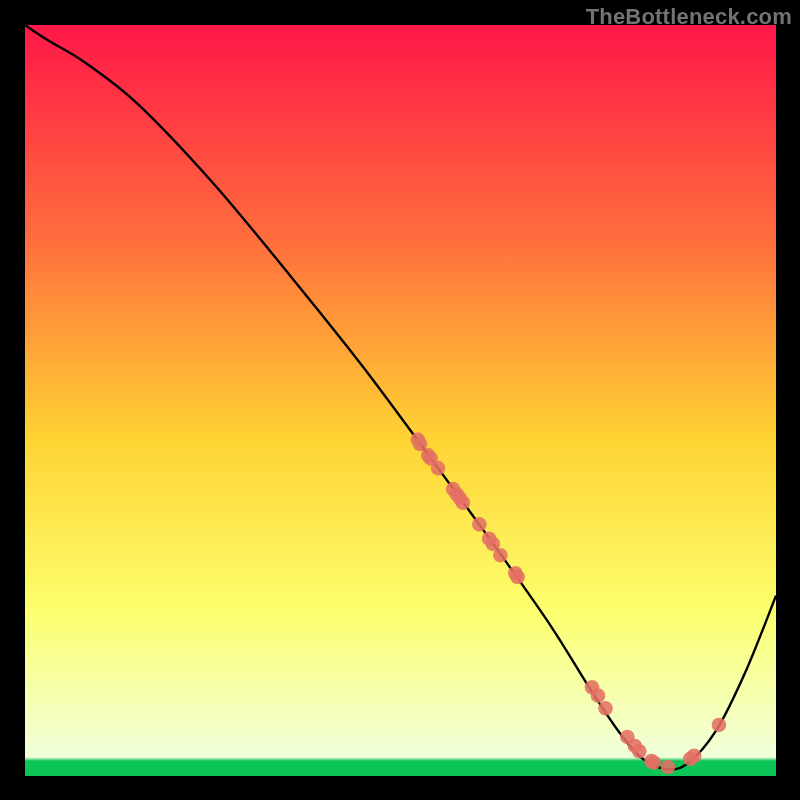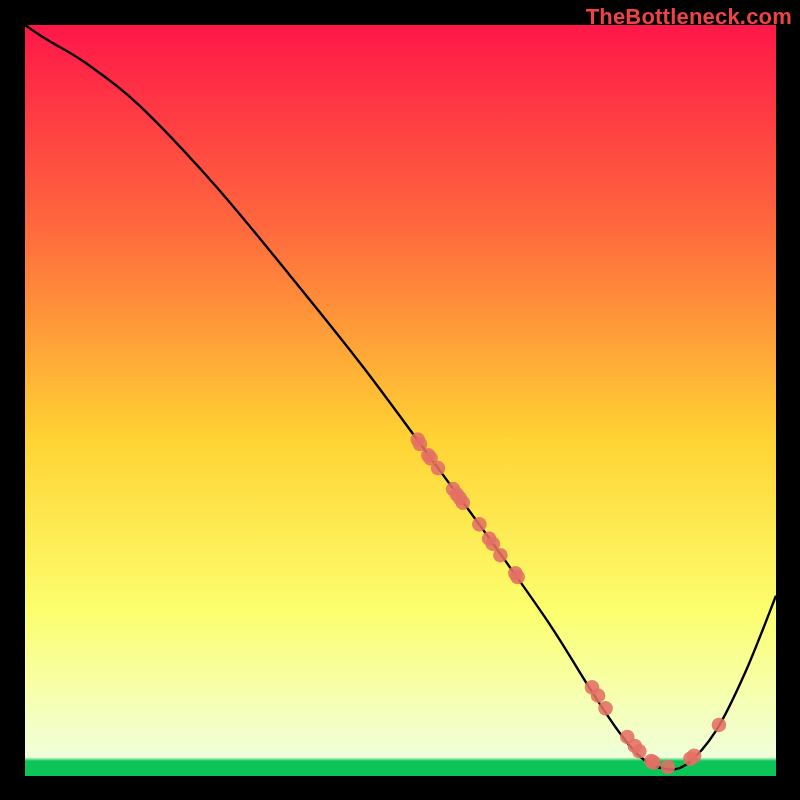--- a/index.html
+++ b/index.html
@@ -12,21 +12,21 @@
   }
   .stage {
     position: relative;
     width: 800px;
     height: 800px;
   }
   .watermark {
     position: absolute;
     top: 4px;
     right: 8px;
-    color: #ef4444;
+    color: #737373;
     font-size: 22px;
     font-weight: bold;
     letter-spacing: 0.2px;
     z-index: 4;
   }
   .plot {
     position: absolute;
     left: 25px;
     top: 25px;
     width: 751px;

